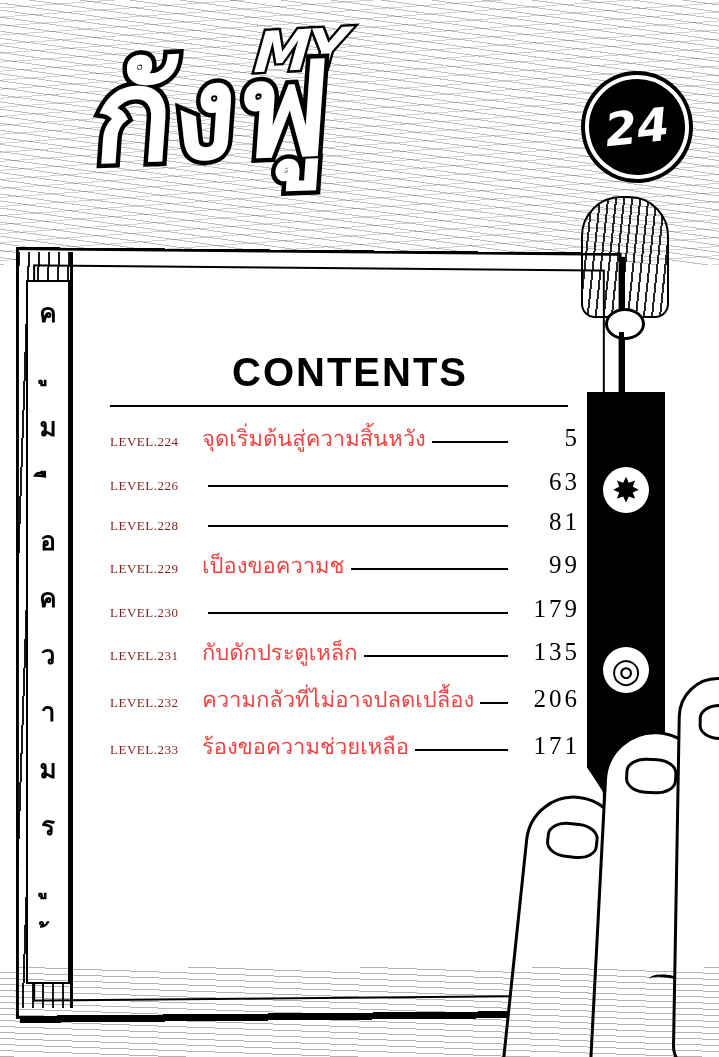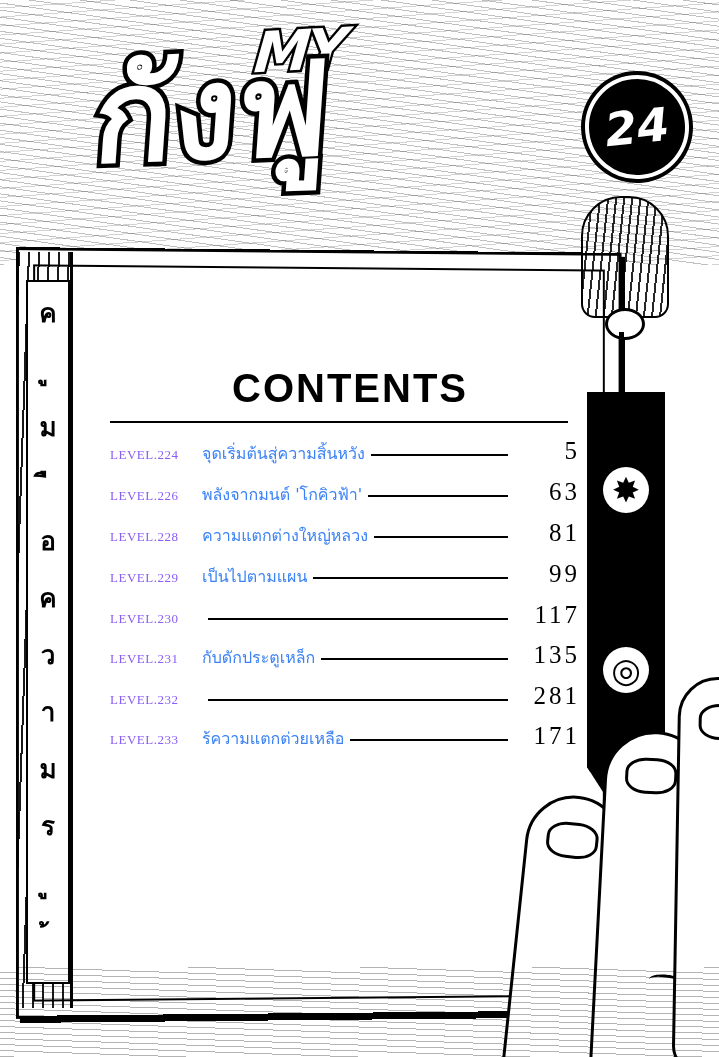--- a/index.html
+++ b/index.html
@@ -170,21 +170,21 @@
     background: #fff;
     padding: 10px 0;
     border: 2px solid #000;
     font-family: "DejaVu Sans", sans-serif;
   }
 
   
   .contents {
     position: absolute;
     left: 110px;
-    top: 366px;
+    top: 350px;
     width: 470px;
   }
   .contents-title {
     font-size: 40px;
     font-weight: bold;
     letter-spacing: 2px;
     text-align: center;
     padding-left: 10px;
     font-family: "Liberation Sans", sans-serif;
   }
@@ -199,26 +199,26 @@
     align-items: baseline;
     margin-bottom: 12px;
     white-space: nowrap;
   }
   .toc-level {
     width: 92px;
     flex: 0 0 92px;
     font-family: "Liberation Serif", serif;
     font-size: 13px;
     letter-spacing: 0.5px;
-    color: #8b5cf6;
+    color: #7f1d1d;
   }
   .toc-title {
-    font-size: 16px;
-    font-family: "DejaVu Sans", sans-serif;
-    color: #3b82f6;
+    font-size: 22px;
+    font-family: "DejaVu Sans", sans-serif;
+    color: #ef4444;
   }
   .toc-dots {
     flex: 1 1 auto;
     margin: 0 6px;
     position: relative;
     top: -3px;
     border-bottom: 2px solid #000;
     min-width: 20px;
   }
   .toc-page {
@@ -378,62 +378,61 @@
     <div class="toc-row">
       <span class="toc-level">LEVEL.224</span>
       <span class="toc-title">จุดเริ่มต้นสู่ความสิ้นหวัง</span>
       <span class="toc-dots"></span>
       <span class="toc-page">5</span>
     </div>
 
 
     <div class="toc-row">
       <span class="toc-level">LEVEL.226</span>
-      <span class="toc-title">พลังจากมนต์ 'โกคิวฟ้า'</span>
       <span class="toc-dots"></span>
       <span class="toc-page">63</span>
     </div>
 
 
     <div class="toc-row">
       <span class="toc-level">LEVEL.228</span>
-      <span class="toc-title">ความแตกต่างใหญ่หลวง</span>
       <span class="toc-dots"></span>
       <span class="toc-page">81</span>
     </div>
 
     <div class="toc-row">
       <span class="toc-level">LEVEL.229</span>
-      <span class="toc-title">เป็นไปตามแผน</span>
+      <span class="toc-title">เป็องขอความช</span>
       <span class="toc-dots"></span>
       <span class="toc-page">99</span>
     </div>
 
     <div class="toc-row">
       <span class="toc-level">LEVEL.230</span>
       <span class="toc-dots"></span>
-      <span class="toc-page">117</span>
+      <span class="toc-page">179</span>
     </div>
 
     <div class="toc-row">
       <span class="toc-level">LEVEL.231</span>
       <span class="toc-title">กับดักประตูเหล็ก</span>
       <span class="toc-dots"></span>
       <span class="toc-page">135</span>
     </div>
 
     <div class="toc-row">
       <span class="toc-level">LEVEL.232</span>
-      <span class="toc-dots"></span>
-      <span class="toc-page">281</span>
+      <span class="toc-title">ความกลัวที่ไม่อาจปลดเปลื้อง</span>
+      <span class="toc-dots"></span>
+      <span class="toc-page">206</span>
     </div>
 
     <div class="toc-row">
       <span class="toc-level">LEVEL.233</span>
-      <span class="toc-title">ร้ความแตกต่วยเหลือ</span>
+      <span class="toc-title">ร้องขอความช่วยเหลือ</span>
       <span class="toc-dots"></span>
       <span class="toc-page">171</span>
     </div>
   </div>
 
   <div class="ribbon">
     <div class="ribbon-tassel"></div>
     <div class="ribbon-knot"></div>
     <div class="ribbon-cord"></div>
     <div class="ribbon-body">

